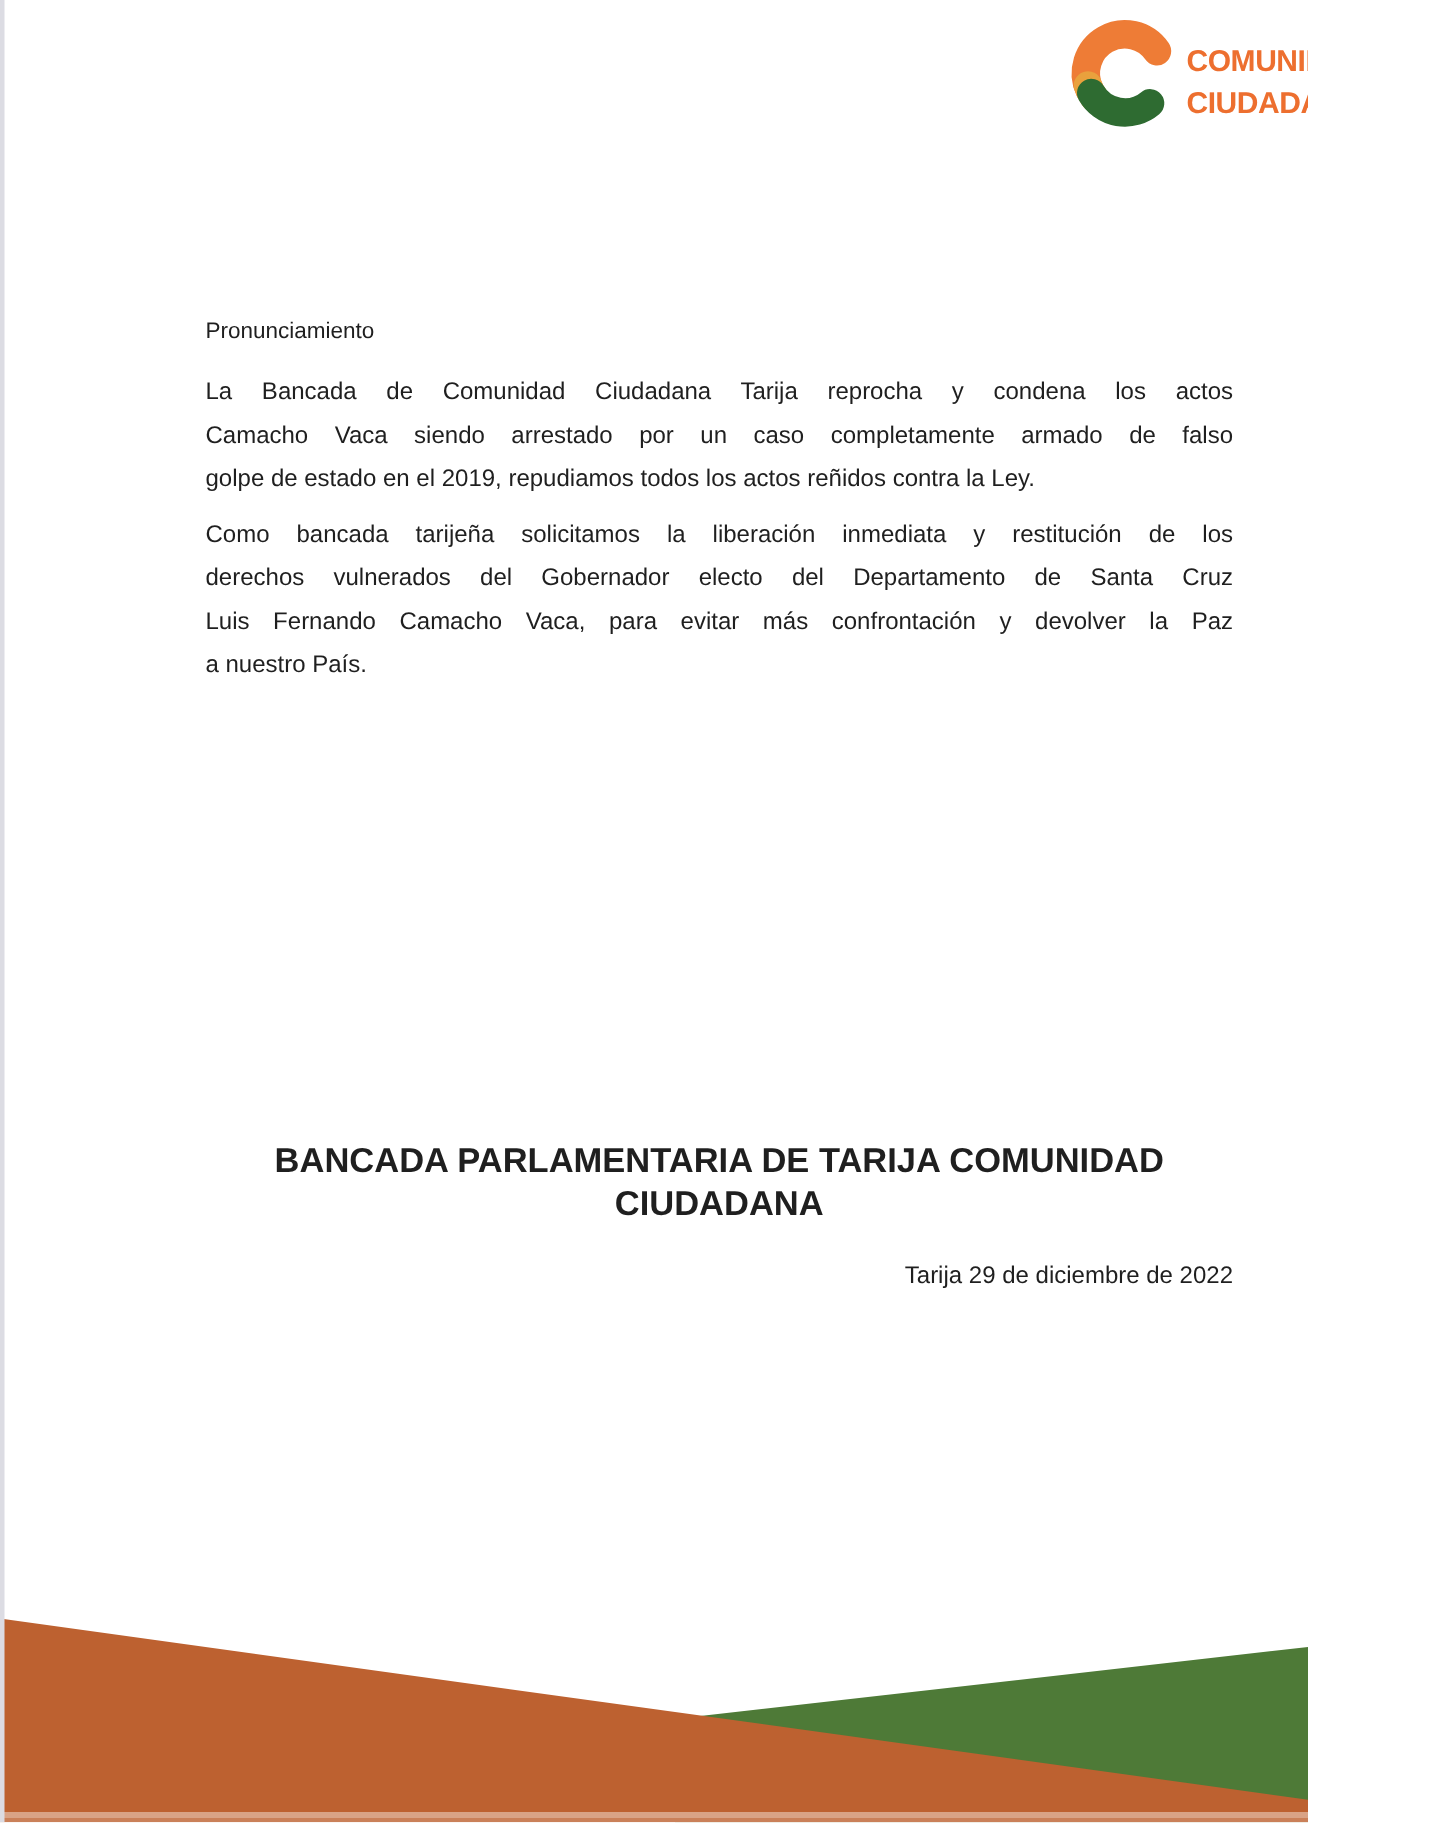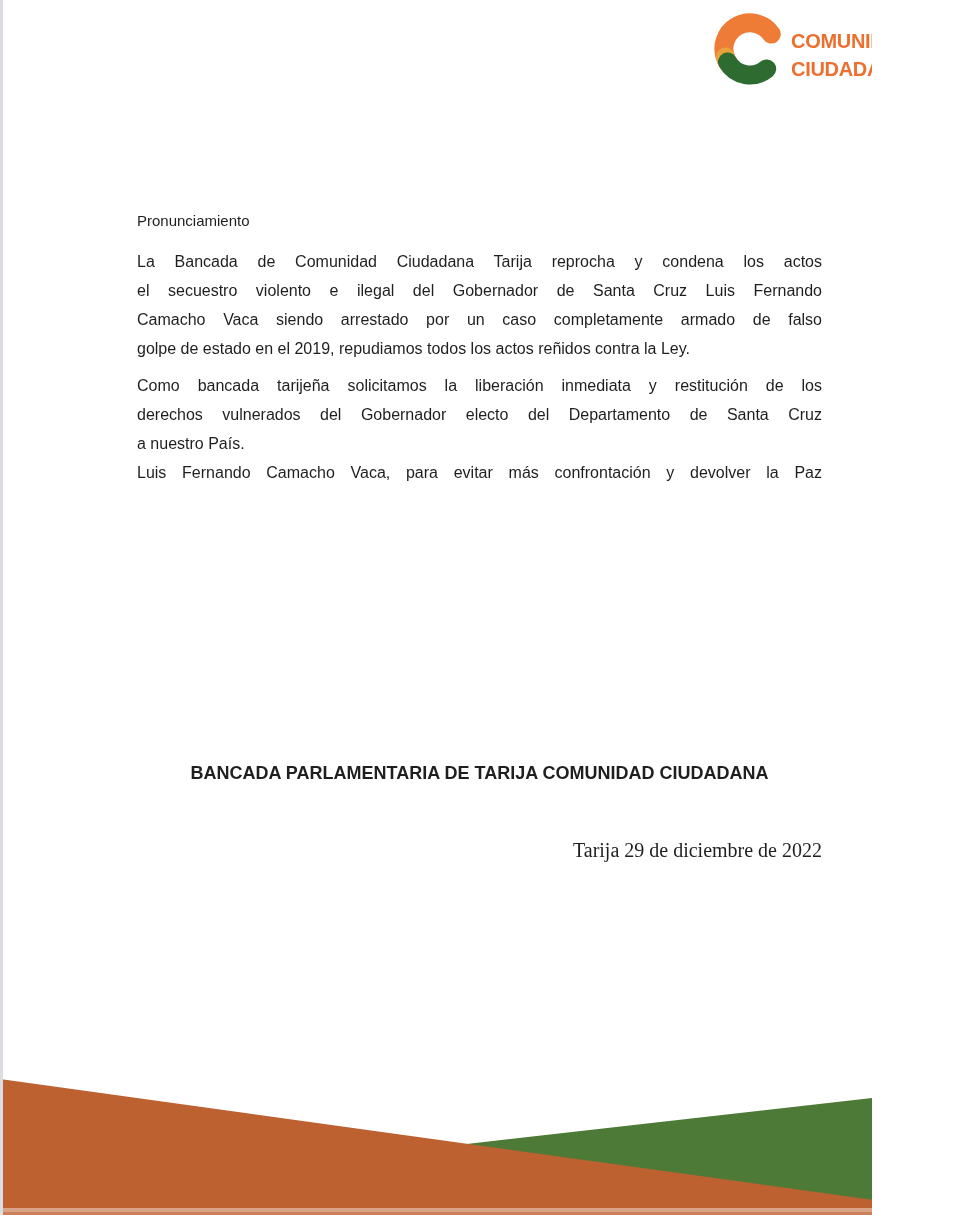--- a/index.html
+++ b/index.html
@@ -26,23 +26,23 @@
   
   .content{position:absolute;left:137px;top:0;width:685px;height:100%;z-index:2;}
   .doc-title{position:absolute;top:206px;left:0;font-size:15px;line-height:29px;}
   .paragraphs{position:absolute;top:247px;left:0;width:685px;}
   .paragraph{margin-bottom:8px;}
   .line{height:29px;line-height:29px;overflow:hidden;text-align:justify;font-size:16px;}
   .line.just{text-align-last:justify;}
   .line.just::after{content:"";display:inline-block;width:100%;height:0;}
   .signature{
     position:absolute;top:759px;left:0;width:685px;text-align:center;
-    font-weight:bold;font-size:18px;line-height:29px;
+    font-weight:bold;font-size:23px;line-height:29px;
   }
-  .dateline{position:absolute;top:836px;left:0;width:685px;text-align:right;font-size:20px;line-height:29px;font-family:Liberation Serif, serif;}
+  .dateline{position:absolute;top:836px;left:0;width:685px;text-align:right;font-size:16px;line-height:29px;}
 
   
   .footer{position:absolute;left:0;bottom:0;z-index:1;display:block;}
   .f-green{fill:var(--footer-green,#4E7A37);}
   .f-orange{fill:var(--footer-orange,#BD6130);}
   .f-band1{fill:rgba(255,255,255,0.42);}
   .f-band2{fill:rgba(255,255,255,0.20);}
 </style>
 </head>
 <body>
@@ -62,29 +62,28 @@
       <div>COMUNIDAD</div>
       <div>CIUDADANA</div>
     </div>
   </div>
 
   <div class="content">
     <div class="doc-title">Pronunciamiento</div>
     <div class="paragraphs">
         <div class="paragraph">
           <div class="line just">La Bancada de Comunidad Ciudadana Tarija reprocha y condena los actos</div>
-          <div class="line just">el secuestro violento e ilegal del Gobernador de Santa Cruz Luis Fernando</div>
           <div class="line just">Camacho Vaca siendo arrestado por un caso completamente armado de falso</div>
           <div class="line">golpe de estado en el 2019, repudiamos todos los actos reñidos contra la Ley.</div>
         </div>
         <div class="paragraph">
           <div class="line just">Como bancada tarijeña solicitamos la liberación inmediata y restitución de los</div>
           <div class="line just">derechos vulnerados del Gobernador electo del Departamento de Santa Cruz</div>
+          <div class="line just">Luis Fernando Camacho Vaca, para evitar más confrontación y devolver la Paz</div>
           <div class="line">a nuestro País.</div>
-          <div class="line just">Luis Fernando Camacho Vaca, para evitar más confrontación y devolver la Paz</div>
         </div>
         <div class="paragraph">
         </div>
       </div>
     <div class="signature">BANCADA PARLAMENTARIA DE TARIJA COMUNIDAD CIUDADANA</div>
     <div class="dateline">Tarija 29 de diciembre de 2022</div>
   </div>
 
   <svg class="footer" viewBox="0 0 960 140" width="960" height="140" preserveAspectRatio="none" aria-hidden="true">
     <polygon class="f-green" points="458,70 960,13 960,140 450,140"></polygon>

